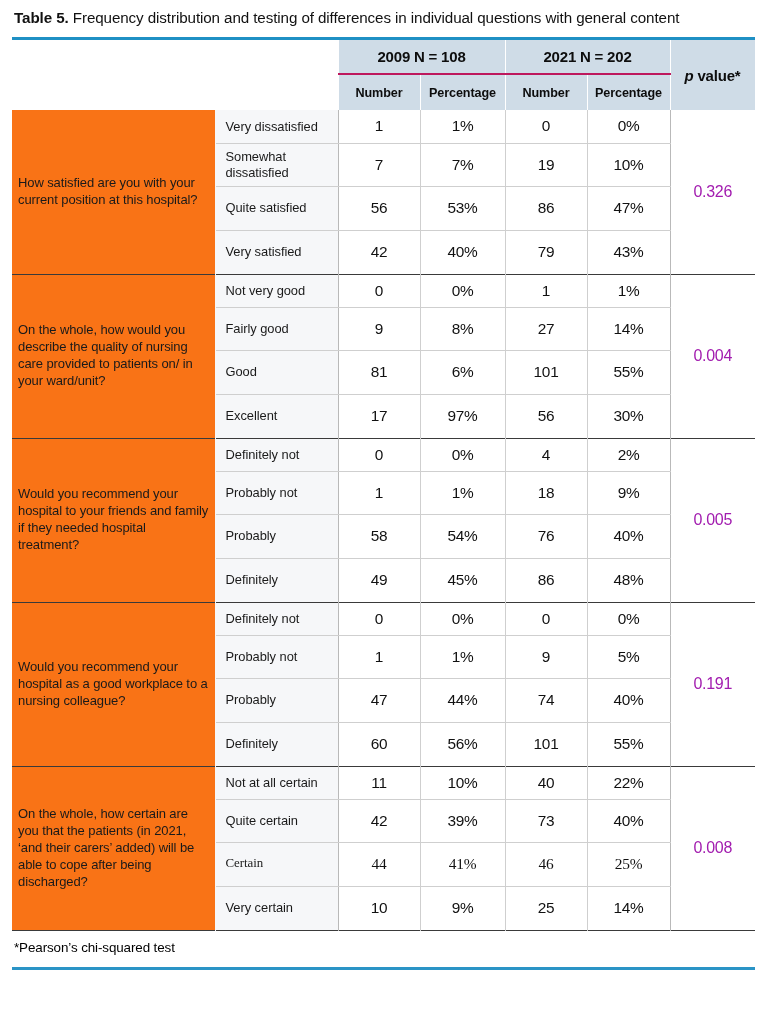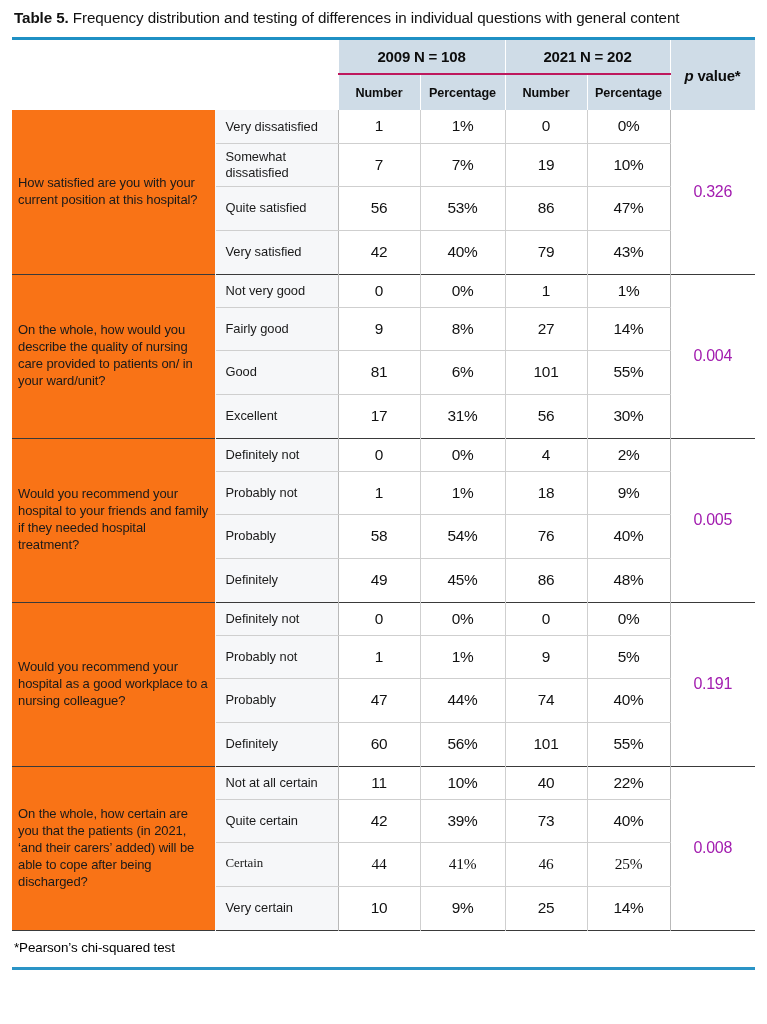--- a/index.html
+++ b/index.html
@@ -241,21 +241,21 @@
         <tr style="height: 44px;">
           <td class="r-cell">Good</td>
           <td class="v-cell">81</td>
           <td class="v-cell">6%</td>
           <td class="v-cell">101</td>
           <td class="v-cell last-v">55%</td>
         </tr>
         <tr class=" row-last" style="height: 44px;">
           <td class="r-cell">Excellent</td>
           <td class="v-cell">17</td>
-          <td class="v-cell">31%</td>
+          <td class="v-cell">97%</td>
           <td class="v-cell">56</td>
           <td class="v-cell last-v">30%</td>
         </tr>
         <tr class="block-start" style="height: 33px;">
           <td class="q-cell" rowspan="4">Would you recommend your hospital to your friends and family if they needed hospital treatment?</td>
           <td class="r-cell">Definitely not</td>
           <td class="v-cell">0</td>
           <td class="v-cell">0%</td>
           <td class="v-cell">4</td>
           <td class="v-cell last-v">2%</td>

